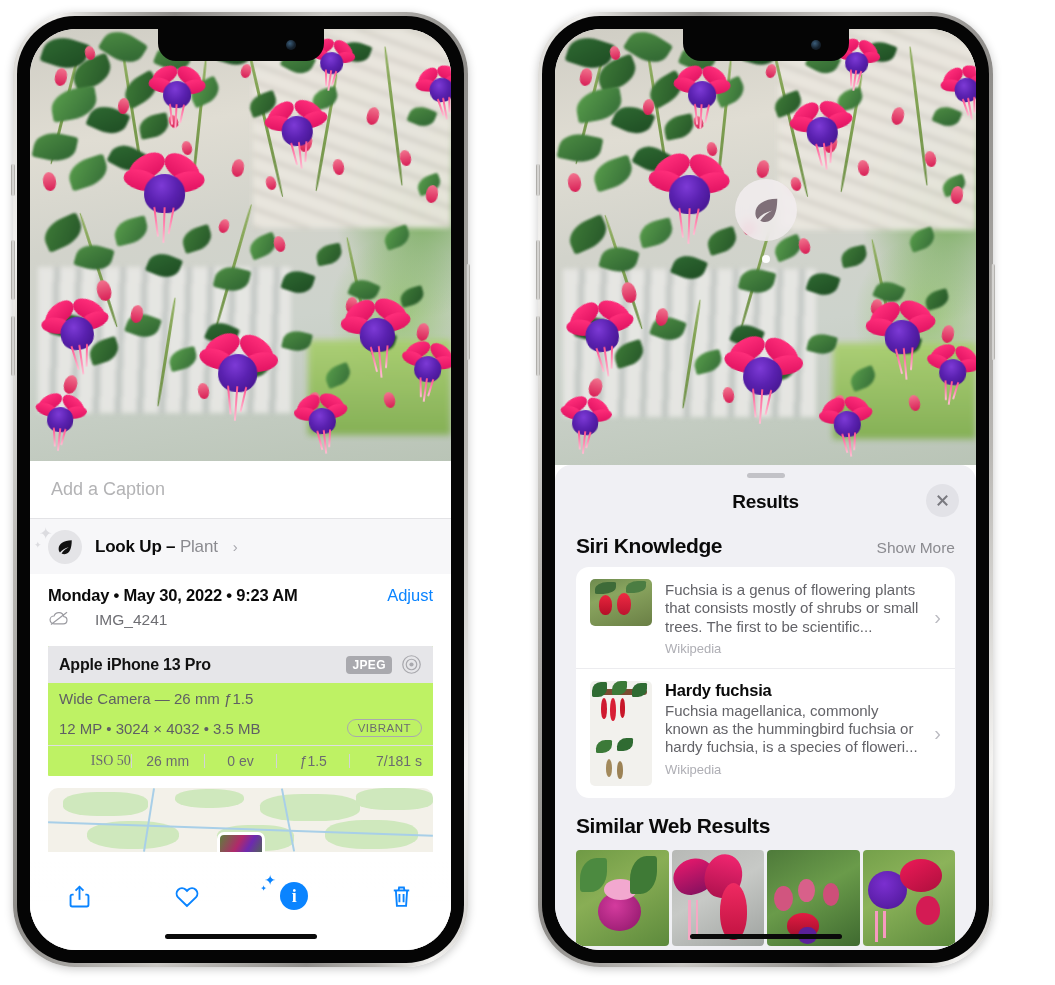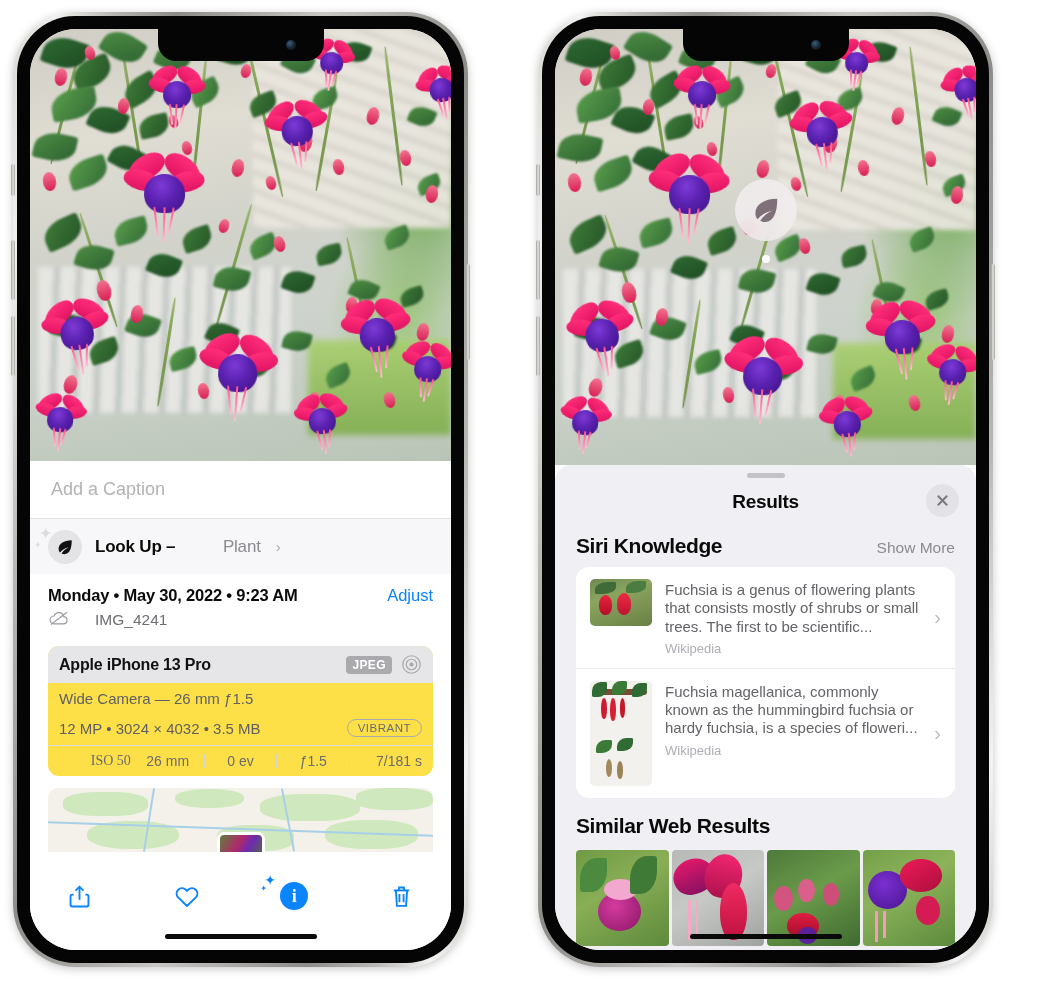--- a/index.html
+++ b/index.html
@@ -125,34 +125,34 @@
   .lookup-icon { position: relative; width: 34px; height: 34px; flex: 0 0 34px; }
   .lookup-icon .circ {
     position: absolute; inset: 0; border-radius: 50%; background: #e4e4e7;
     display: flex; align-items: center; justify-content: center;
   }
   .lookup-icon .circ svg { width: 18px; height: 18px; fill: #111; }
   .spark { position: absolute; color: #dcdce0; line-height: 1; }
   .spark.s1 { left: -9px; top: -4px; font-size: 16px; }
   .spark.s2 { left: -14px; top: 11px; font-size: 9px; }
   .lookup-text { font-size: 17px; font-weight: 700; color: #0a0a0a; letter-spacing: -.2px; }
-  .lookup-text .cat { font-weight: 400; color: #8b8b90; margin-left: 43px; }
+  .lookup-text .cat { font-weight: 400; color: #8b8b90; }
   .chev-sm { color: #a8a8ae; font-size: 15px; margin-left: 2px; }
 
   .meta-block { background: #fff; padding: 12px 18px 6px; }
   .meta-top { display: flex; align-items: baseline; justify-content: space-between; }
   .meta-date { font-size: 16.5px; font-weight: 700; color: #0a0a0a; letter-spacing: -.2px; }
   .adjust { font-size: 16.5px; color: #0a84ff; }
   .meta-file { display: flex; align-items: center; gap: 25px; margin-top: 5px; }
   .meta-file svg { width: 22px; height: 16px; }
   .meta-file .fn { font-size: 15.5px; color: #6e6e73; }
 
   .exif-card {
-    margin: 10px 18px 0; border-radius: 11px; overflow: hidden;
-    background: #fde047; font-size: 15px; color: #5f5f64;
+    margin: 10px 18px 0; border-radius: 1px; overflow: hidden;
+    background: #bef264; font-size: 15px; color: #5f5f64;
   }
   .exif-head {
     display: flex; align-items: center; justify-content: space-between;
     padding: 8px 11px; background: #e6e6e9;
   }
   .exif-head .dev { font-size: 16px; font-weight: 700; color: #111; letter-spacing: -.2px; }
   .exif-head .right { display: flex; align-items: center; gap: 9px; }
   .fmt-badge { background: #a9a9ae; color: #fff; font-size: 12px; font-weight: 700; padding: 2px 6px; border-radius: 4px; letter-spacing: .4px; }
   .lens-icon { width: 21px; height: 21px; }
   .exif-body { padding: 7px 11px 8px; }
@@ -826,20 +826,21 @@
       <i style="position:absolute;left:68%;top:2%;width:24%;height:13%;border-radius:60% 10% 60% 10%;background:#2f6b32"></i>
       <i style="position:absolute;left:18%;top:16%;width:9%;height:20%;border-radius:50% 50% 46% 46%;background:#cf1a30"></i>
       <i style="position:absolute;left:33%;top:16%;width:9%;height:22%;border-radius:50% 50% 46% 46%;background:#d81f36"></i>
       <i style="position:absolute;left:48%;top:16%;width:9%;height:19%;border-radius:50% 50% 46% 46%;background:#c81729"></i>
       <i style="position:absolute;left:10%;top:56%;width:26%;height:13%;border-radius:60% 10% 60% 10%;background:#3c7a38"></i>
       <i style="position:absolute;left:44%;top:54%;width:26%;height:13%;border-radius:60% 10% 60% 10%;background:#2f6b32"></i>
       <i style="position:absolute;left:26%;top:74%;width:10%;height:18%;border-radius:50% 50% 46% 46%;background:#a38a5c"></i>
       <i style="position:absolute;left:44%;top:76%;width:10%;height:17%;border-radius:50% 50% 46% 46%;background:#9c8255"></i>
                 </span>
               <span class="ki-body">
+                <span class="ki-title" style="display:block">Hardy fuchsia</span>
                 <span class="ki-desc" style="display:block">Fuchsia magellanica, commonly known as the hummingbird fuchsia or hardy fuchsia, is a species of floweri...</span>
                 <span class="ki-src" style="display:block">Wikipedia</span>
               </span>
               <span class="ki-chev">›</span>
             </div>
           </div>
 
           <div class="sec-head" style="padding-top:16px;padding-bottom:6px">
             <span class="sec-title">Similar Web Results</span>
           </div>

